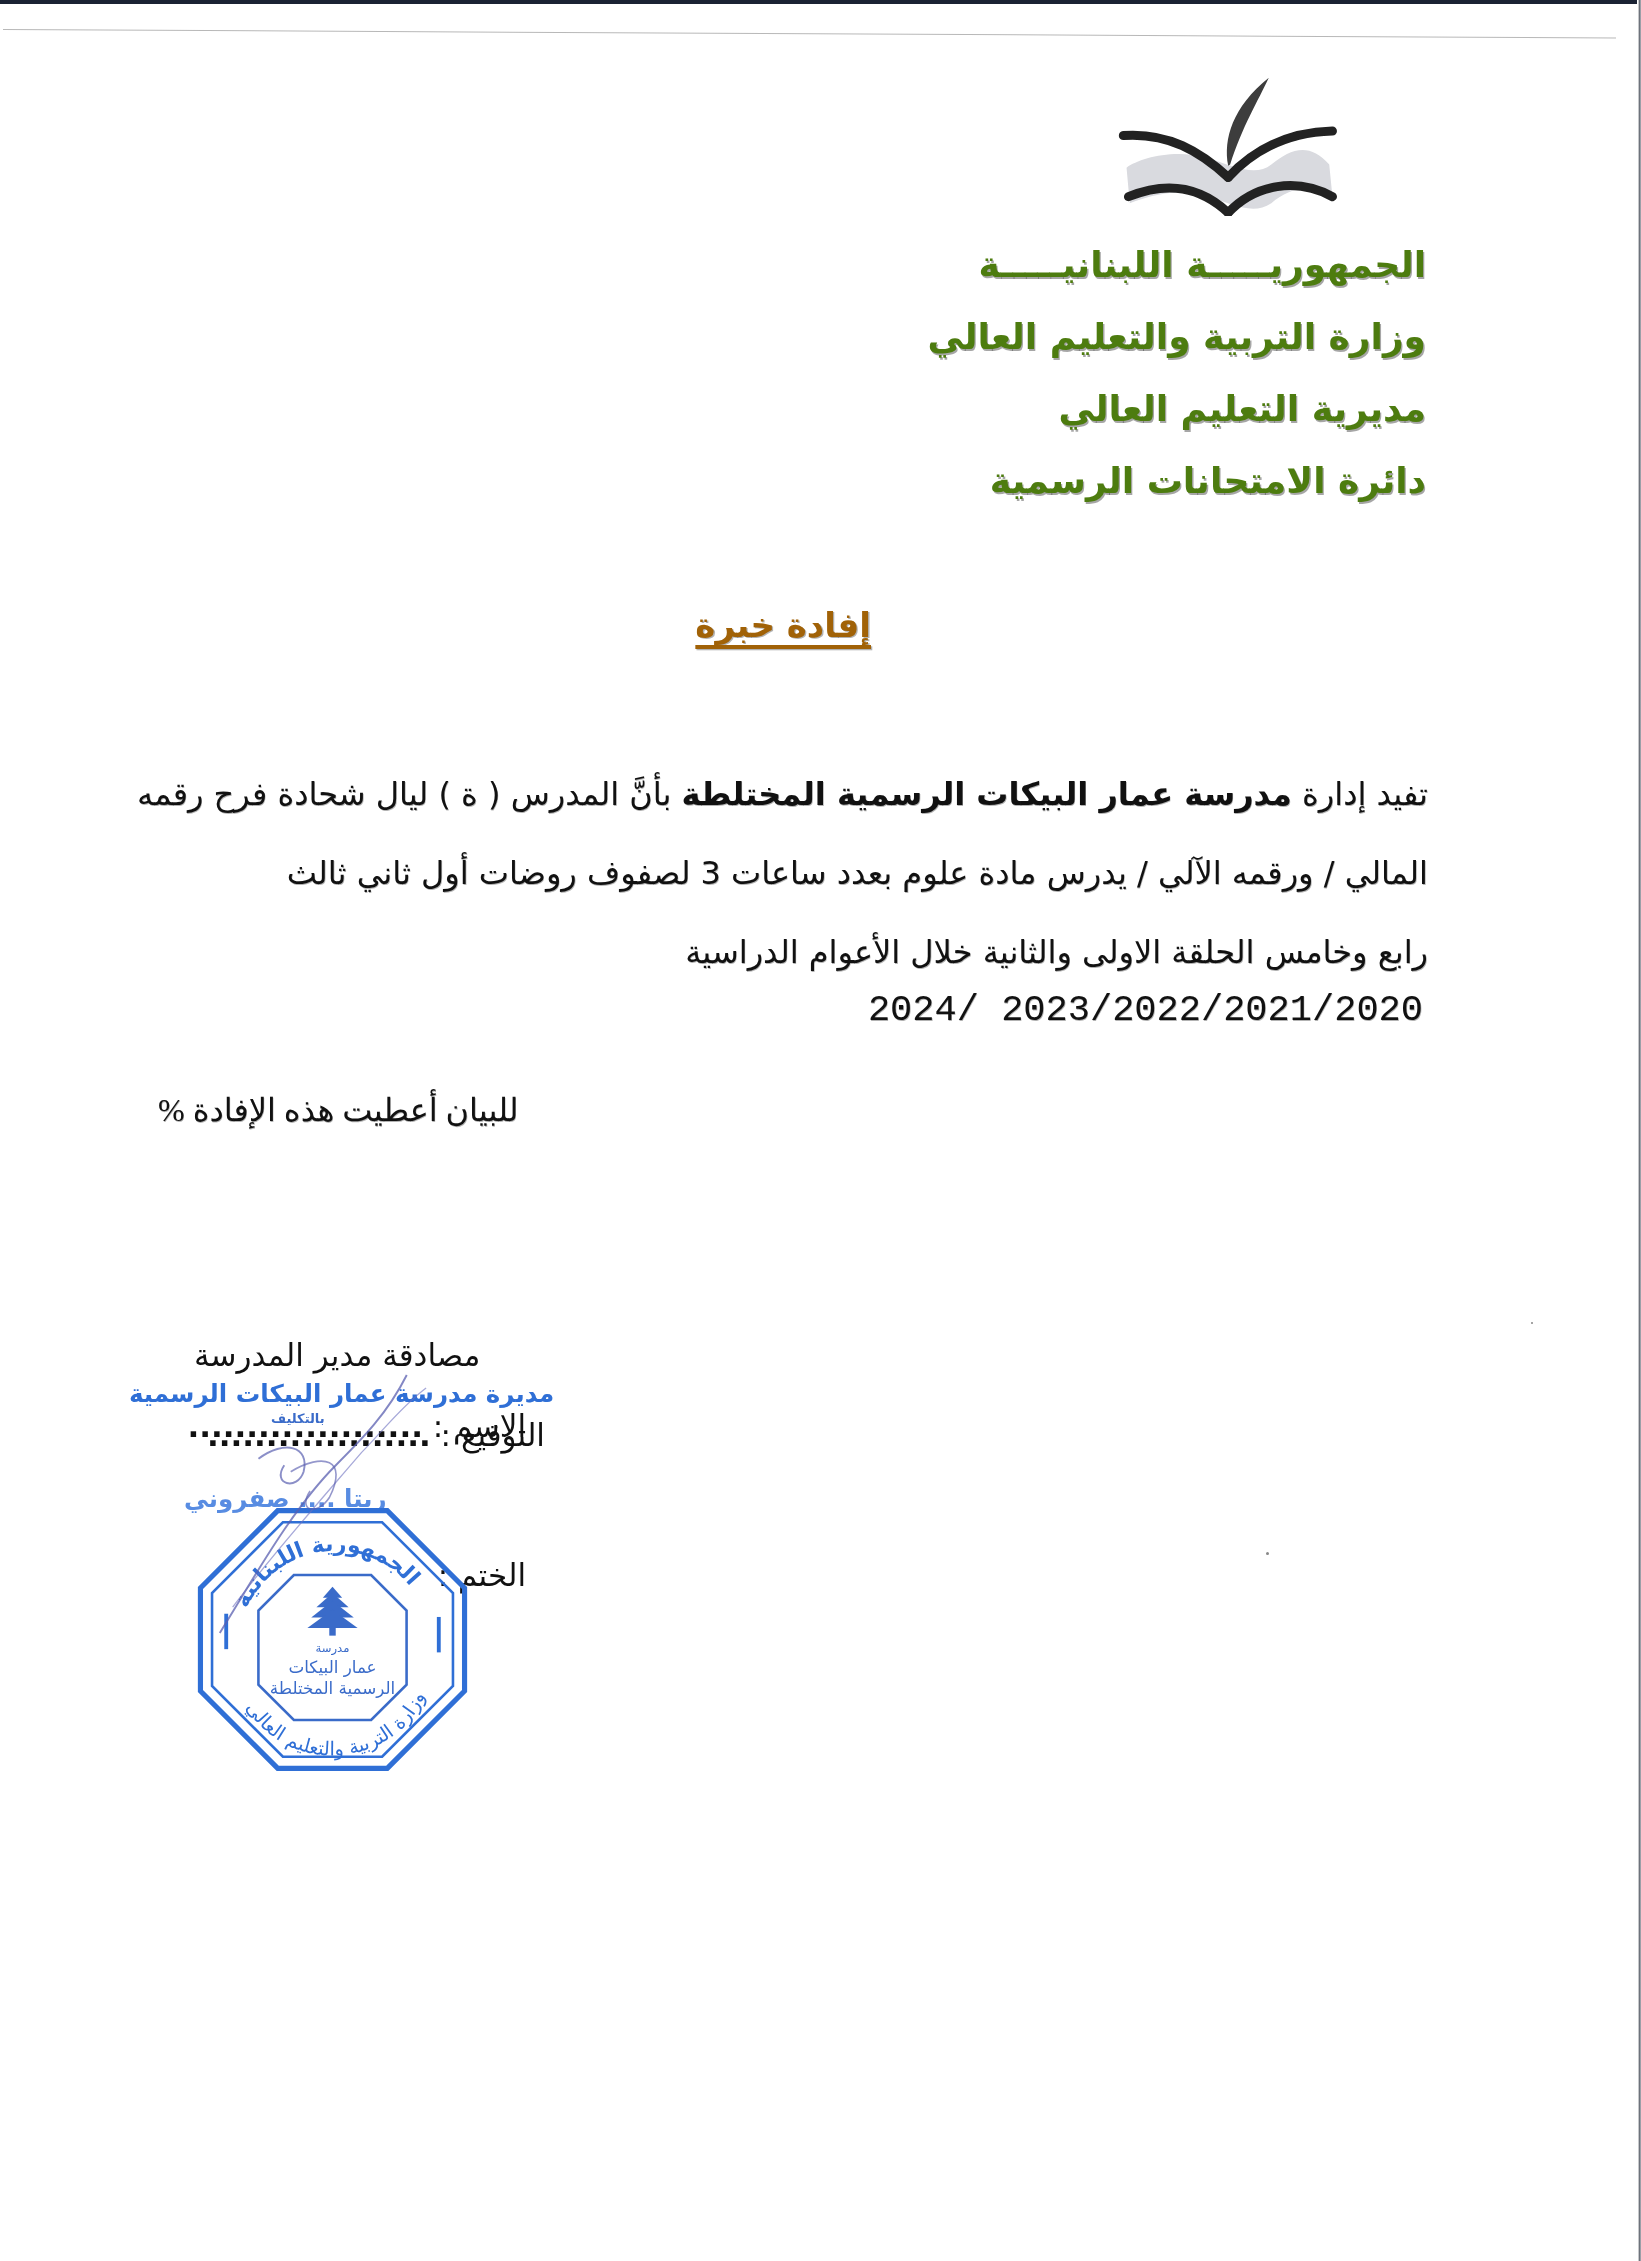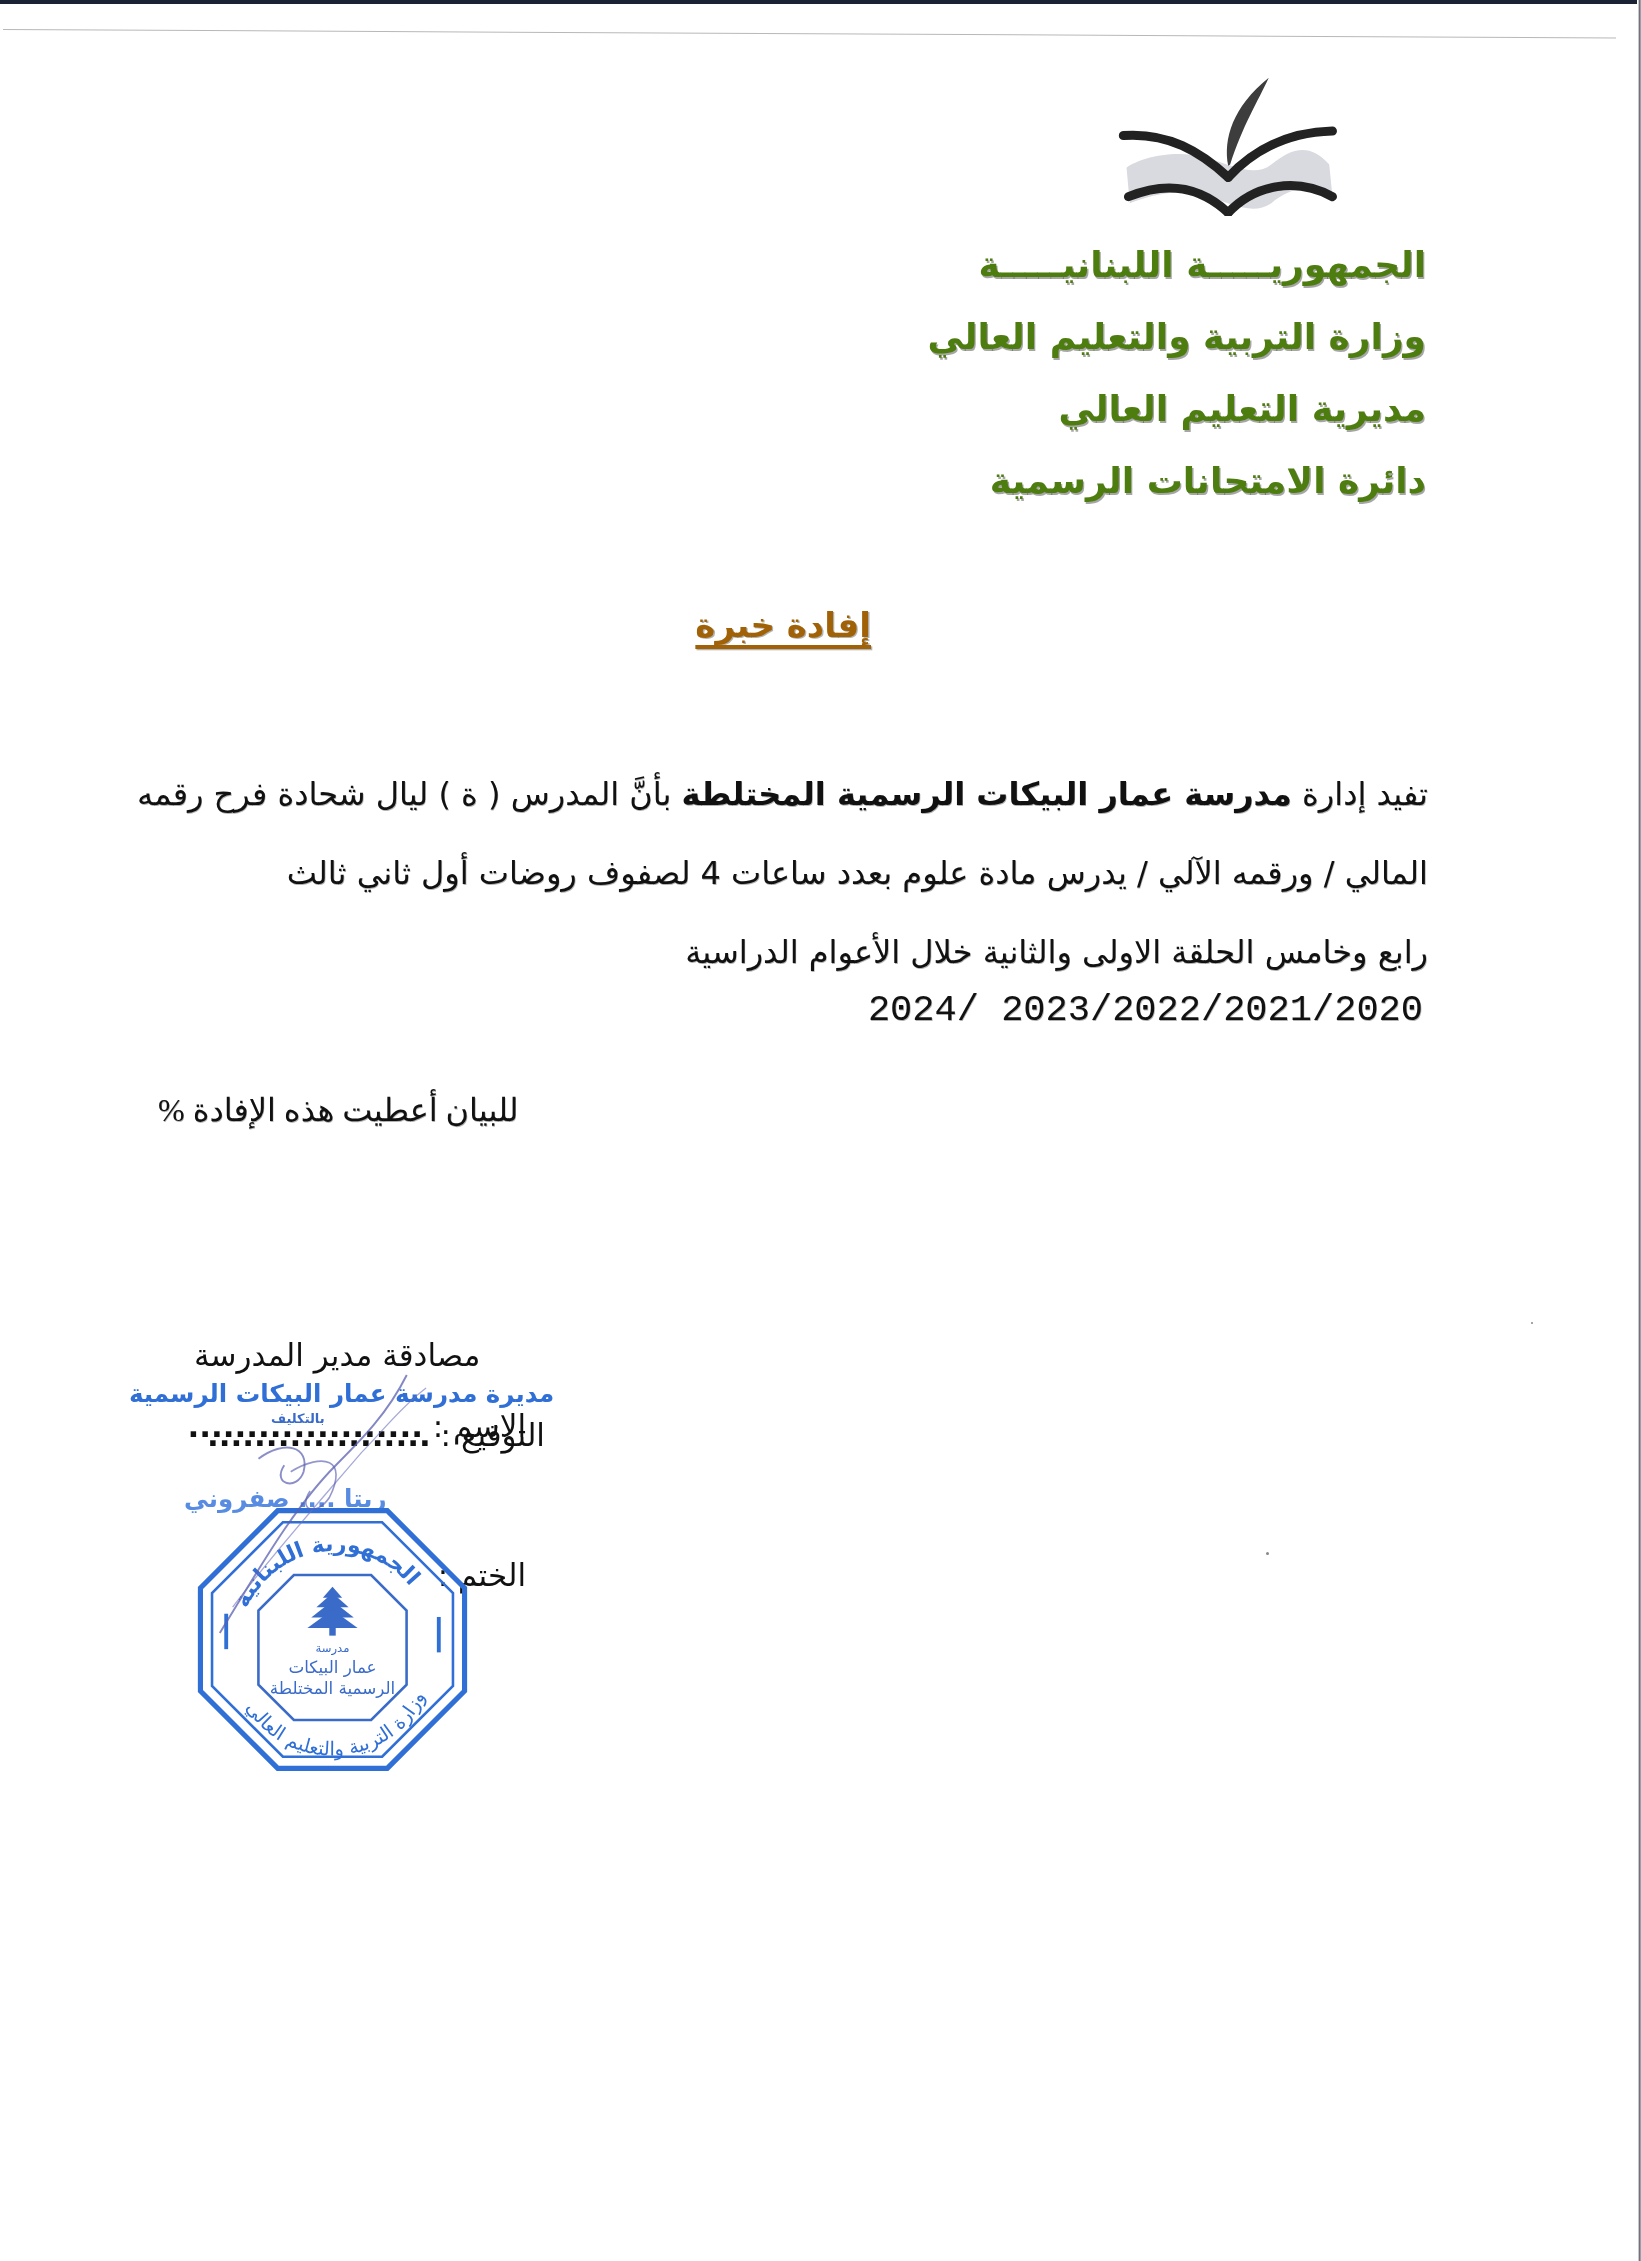--- a/index.html
+++ b/index.html
@@ -238,21 +238,21 @@
   <div class="line">الجمهوريـــــة اللبنانيـــــة</div>
   <div class="line">وزارة التربية والتعليم العالي</div>
   <div class="line">مديرية التعليم العالي</div>
   <div class="line">دائرة الامتحانات الرسمية</div>
 </div>
 
 <div class="doc-title">إفادة خبرة</div>
 
 <div class="body-para">
   <span class="body-line"><span>تفيد إدارة </span><span class="bold">مدرسة عمار البيكات الرسمية المختلطة</span><span> بأنَّ المدرس ( ة ) ليال شحادة فرح رقمه</span></span>
-  <span class="body-line">المالي / ورقمه الآلي / يدرس مادة علوم  بعدد ساعات 4 لصفوف روضات أول ثاني ثالث</span>
+  <span class="body-line">المالي / ورقمه الآلي / يدرس مادة علوم  بعدد ساعات 3 لصفوف روضات أول ثاني ثالث</span>
   <span class="body-line">رابع وخامس الحلقة  الاولى والثانية  خلال الأعوام الدراسية</span>
 </div>
 <div class="years-line">2024/ 2023/2022/2021/2020</div>
 
 <div class="closing-line">للبيان أعطيت هذه الإفادة %</div>
 
 <div class="approval">مصادقة مدير المدرسة</div>
 
 <div class="stamp-name">مديرة مدرسة عمار البيكات الرسمية</div>
 <div class="stamp-sub">بالتكليف</div>

